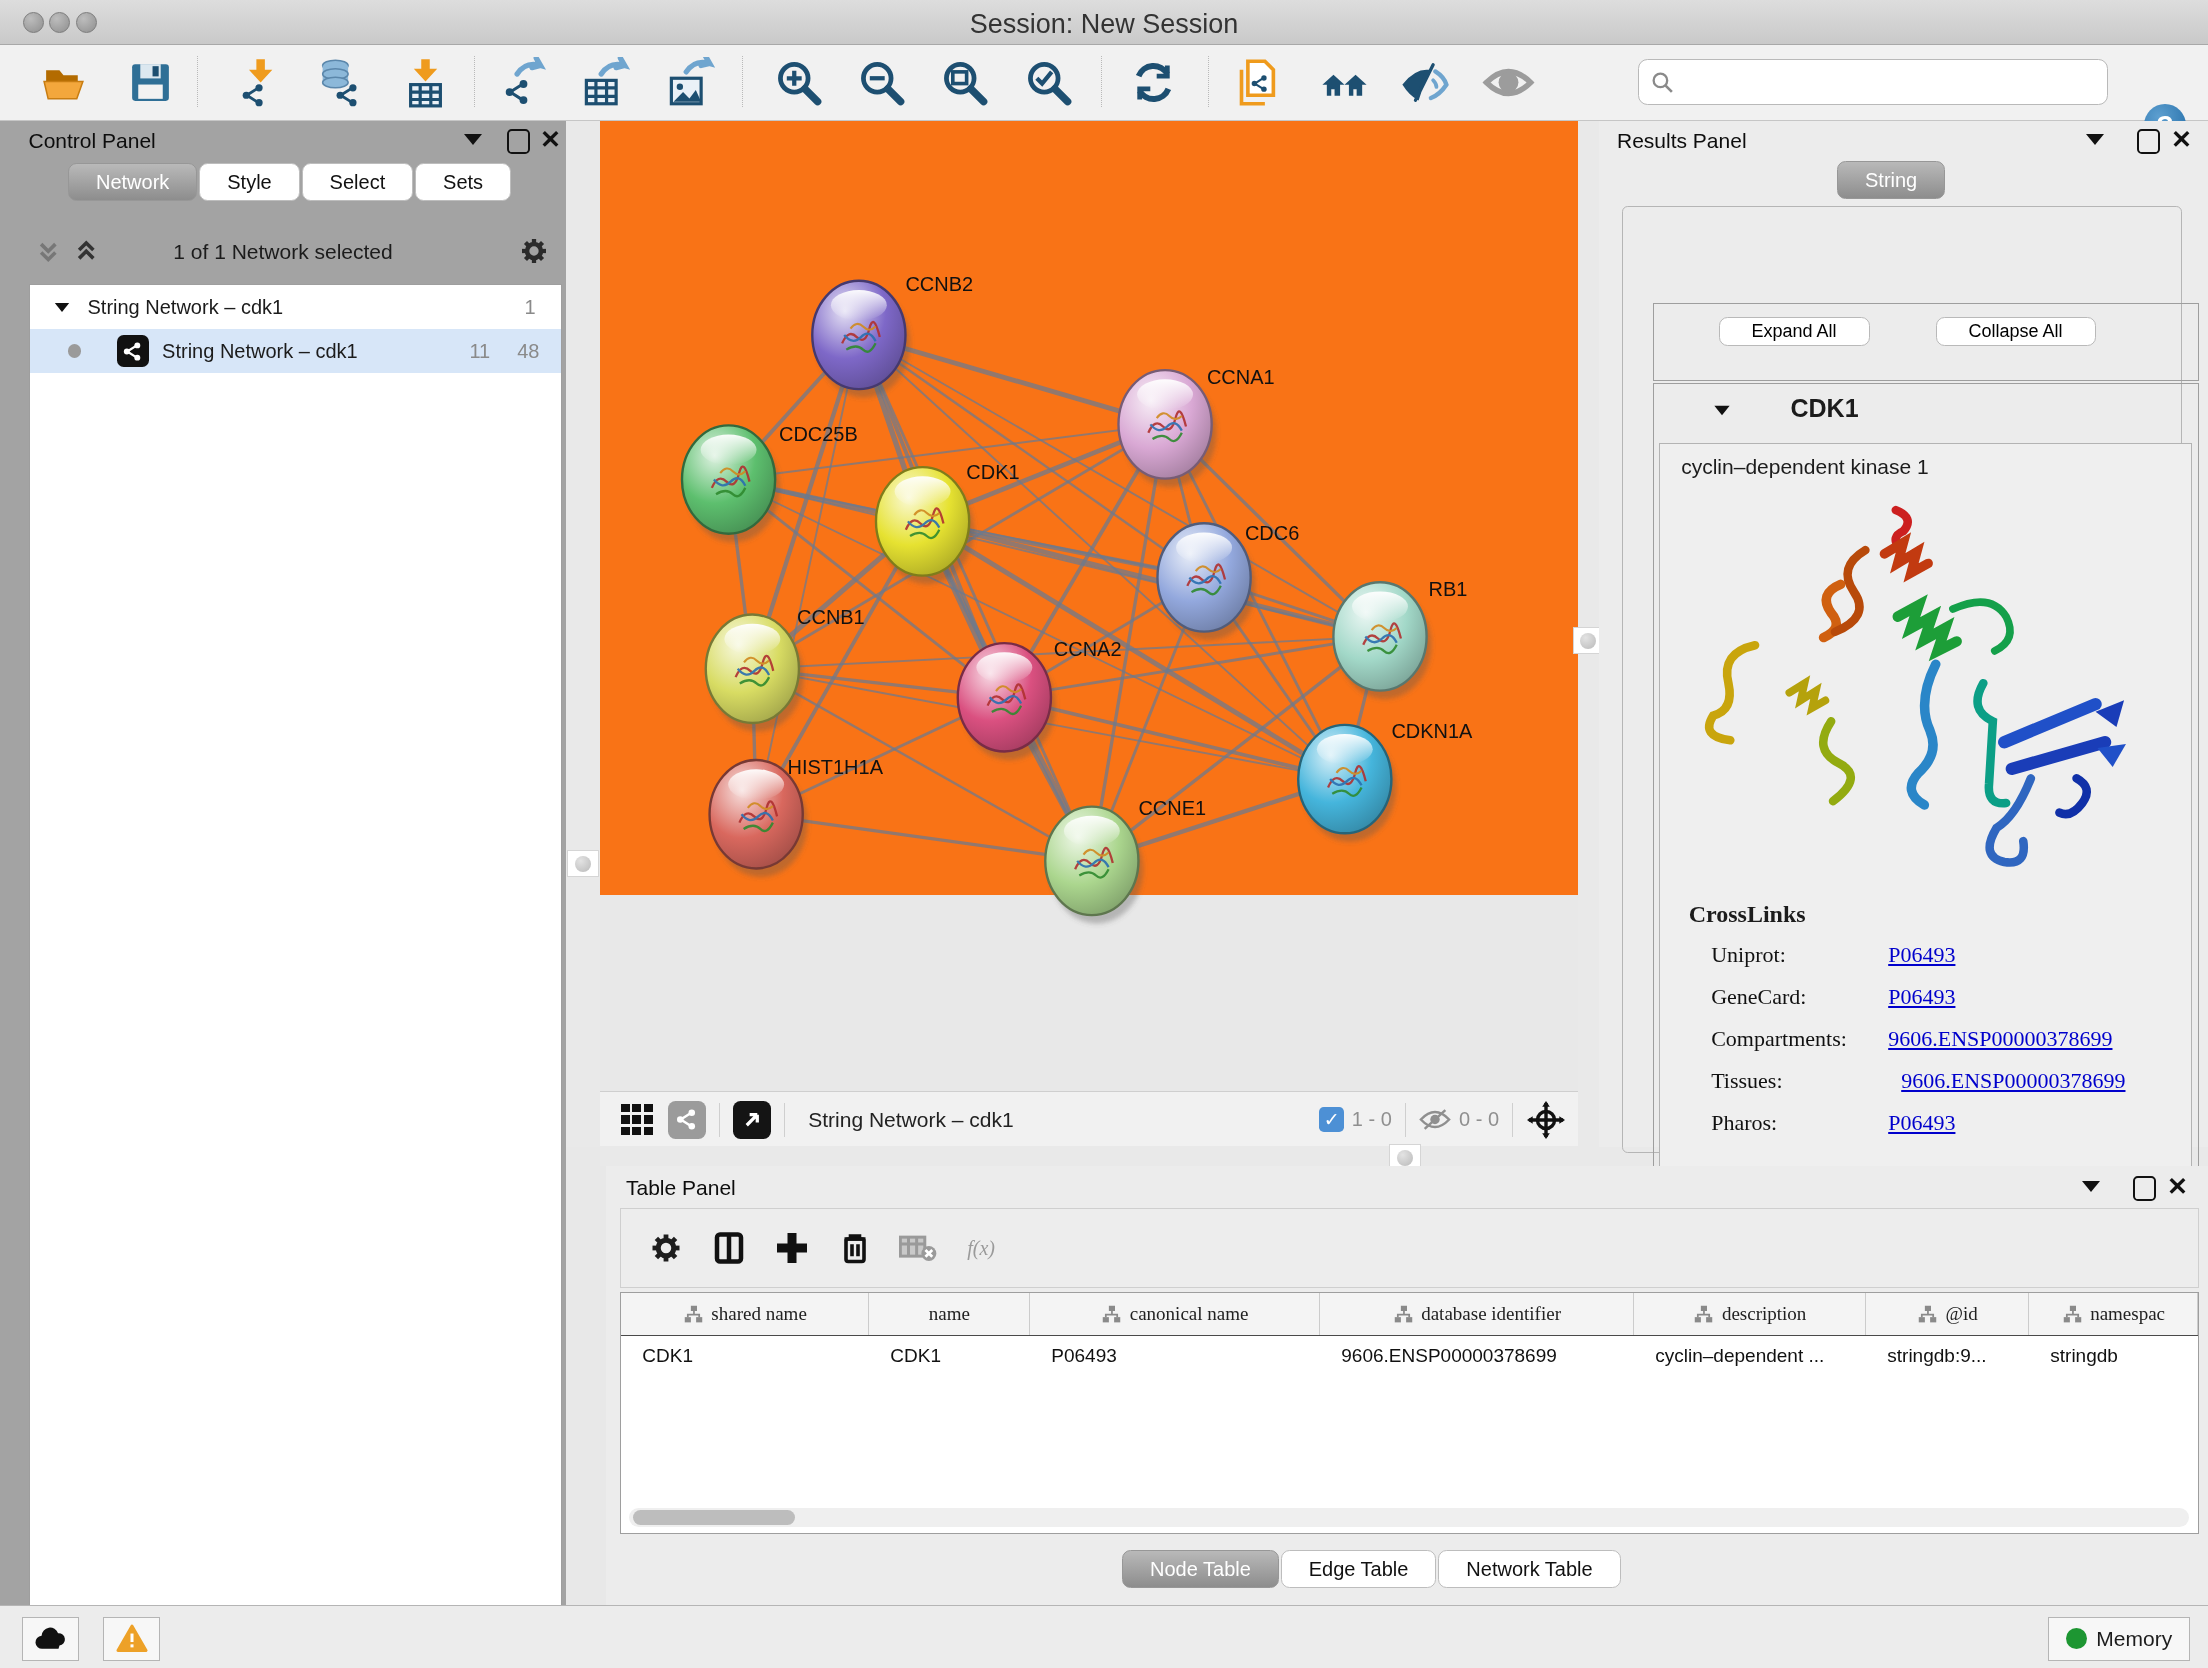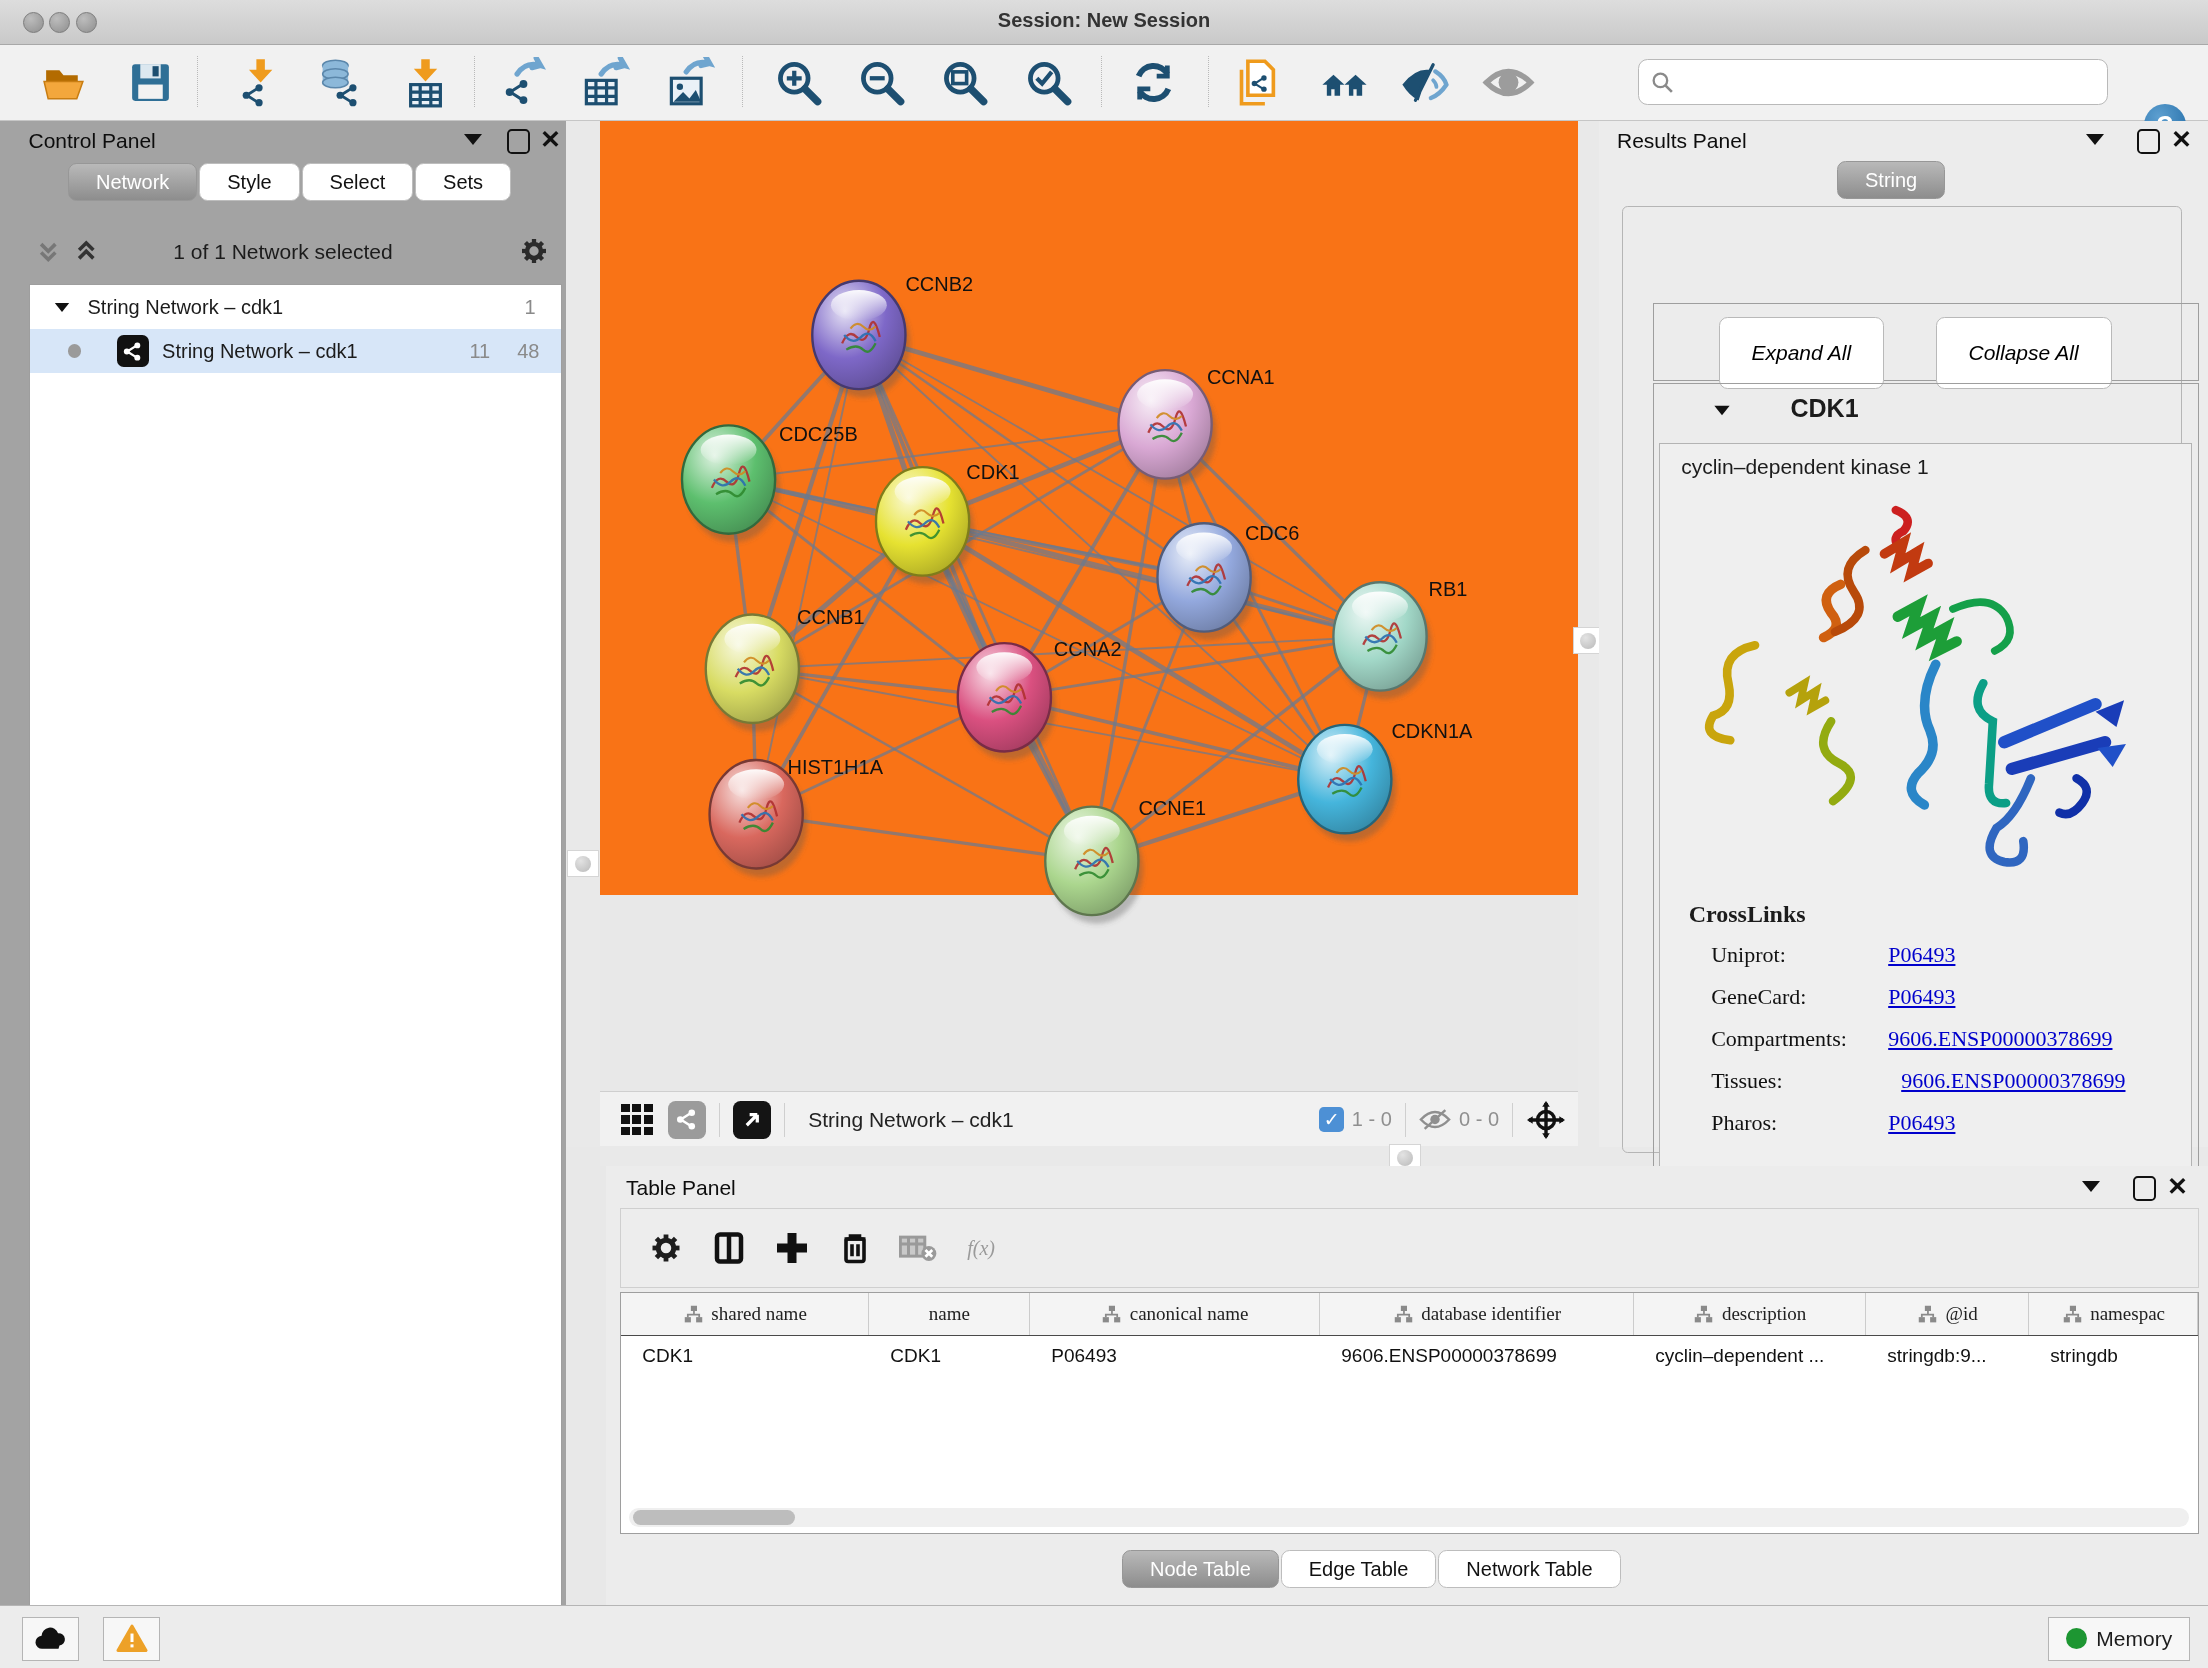--- a/index.html
+++ b/index.html
@@ -4,21 +4,21 @@
 <style>
   html,body{margin:0;padding:0;background:#555;}
   #app{position:relative;width:2208px;height:1668px;background:#e8e8e8;overflow:hidden;
        font-family:"Liberation Sans",sans-serif;color:#1c1c1c;}
   .abs{position:absolute;}
   
   #titlebar{left:0;top:0;width:2208px;height:44px;background:linear-gradient(#dddddd,#c9c9c9);
             border-bottom:1px solid #a8a8a8;}
   .tlight{width:19px;height:19px;border-radius:50%;top:12.4px;
           background:radial-gradient(circle at 35% 30%,#bdbdbd,#8f8f8f);border:1px solid #7c7c7c;}
-  #win-title{width:100%;top:8.6px;text-align:center;font-size:20px;font-weight:700;color:#333;}
+  #win-title{width:100%;top:8.6px;text-align:center;font-size:27px;font-weight:400;color:#333;}
   
   #toolbar{left:0;top:45px;width:2208px;height:75px;background:#f1f1f1;border-bottom:1px solid #c6c6c6;}
   .tb-btn{top:11.4px;width:53px;height:53px;display:flex;align-items:center;justify-content:center;cursor:pointer;}
   .tb-sep{top:11.4px;width:0;height:51px;border-left:1.9px dotted #b9b9b9;}
   #search-box{left:1638px;top:14.3px;width:468px;height:44px;background:#fff;border:1.9px solid #b9b9b9;
               border-radius:9.5px;display:flex;align-items:center;}
   #search-box input{border:none;outline:none;flex:1;font-size:20px;background:transparent;margin-left:5.7px;}
   #help-btn{left:2144px;top:59px;width:42px;height:42px;border-radius:50%;
             background:radial-gradient(circle at 35% 30%,#5d9fd0,#1f6aa5);color:#fff;font-size:28.5px;
             font-weight:bold;text-align:center;line-height:42px;top:59px;cursor:pointer;}
@@ -52,21 +52,21 @@
                 text-align:center;line-height:25px;margin-left:auto;cursor:pointer;}
   
   .splitter{background:#e9e9e9;}
   .split-handle{width:30px;height:25px;background:#fff;border:1px solid #d5d5d5;display:flex;
                 align-items:center;justify-content:center;}
   .split-dot{width:16px;height:16px;border-radius:50%;background:radial-gradient(circle at 35% 30%,#e3e3e3,#b9b9b9);}
   
   #results-panel{left:1599px;top:121px;width:610px;height:1026px;background:#ececec;}
   #rp-outer{left:23px;top:85px;width:558px;height:945px;border:1px solid #b5b5b5;border-radius:5.7px;}
   #rp-expandbox{left:29.5px;top:96px;width:544px;height:76px;border:1px solid #9e9e9e;}
-  .rp-btn{padding:23px 32px;background:#fff;border:1px solid #b9b9b9;border-radius:8.6px;font-size:21px;cursor:pointer;font-style:italic;}
+  .rp-btn{padding:3px 32px;background:#fff;border:1px solid #b9b9b9;border-radius:8.6px;font-size:18px;cursor:pointer;}
   #rp-section{left:29.5px;top:176px;width:544px;height:846px;border:1px solid #9e9e9e;}
   #rp-inner{left:5.7px;top:59px;width:531px;height:751px;border:1px solid #b3b3b3;background:#efefef;}
   .serif{font-family:"Liberation Serif",serif;}
   .xlink-label{font-size:22px;color:#111;}
   .xlink-val{font-size:22px;color:#0000cc;text-decoration:underline;cursor:pointer;}
   
   #table-panel{left:606px;top:1166px;width:1603px;height:439px;background:#ececec;}
   #tp-toolbar{left:14.3px;top:42px;width:1577px;height:78px;background:#ededed;border:1px solid #cfcfcf;
               display:flex;align-items:center;}
   .tp-icon{width:63px;display:flex;align-items:center;justify-content:center;cursor:pointer;}

